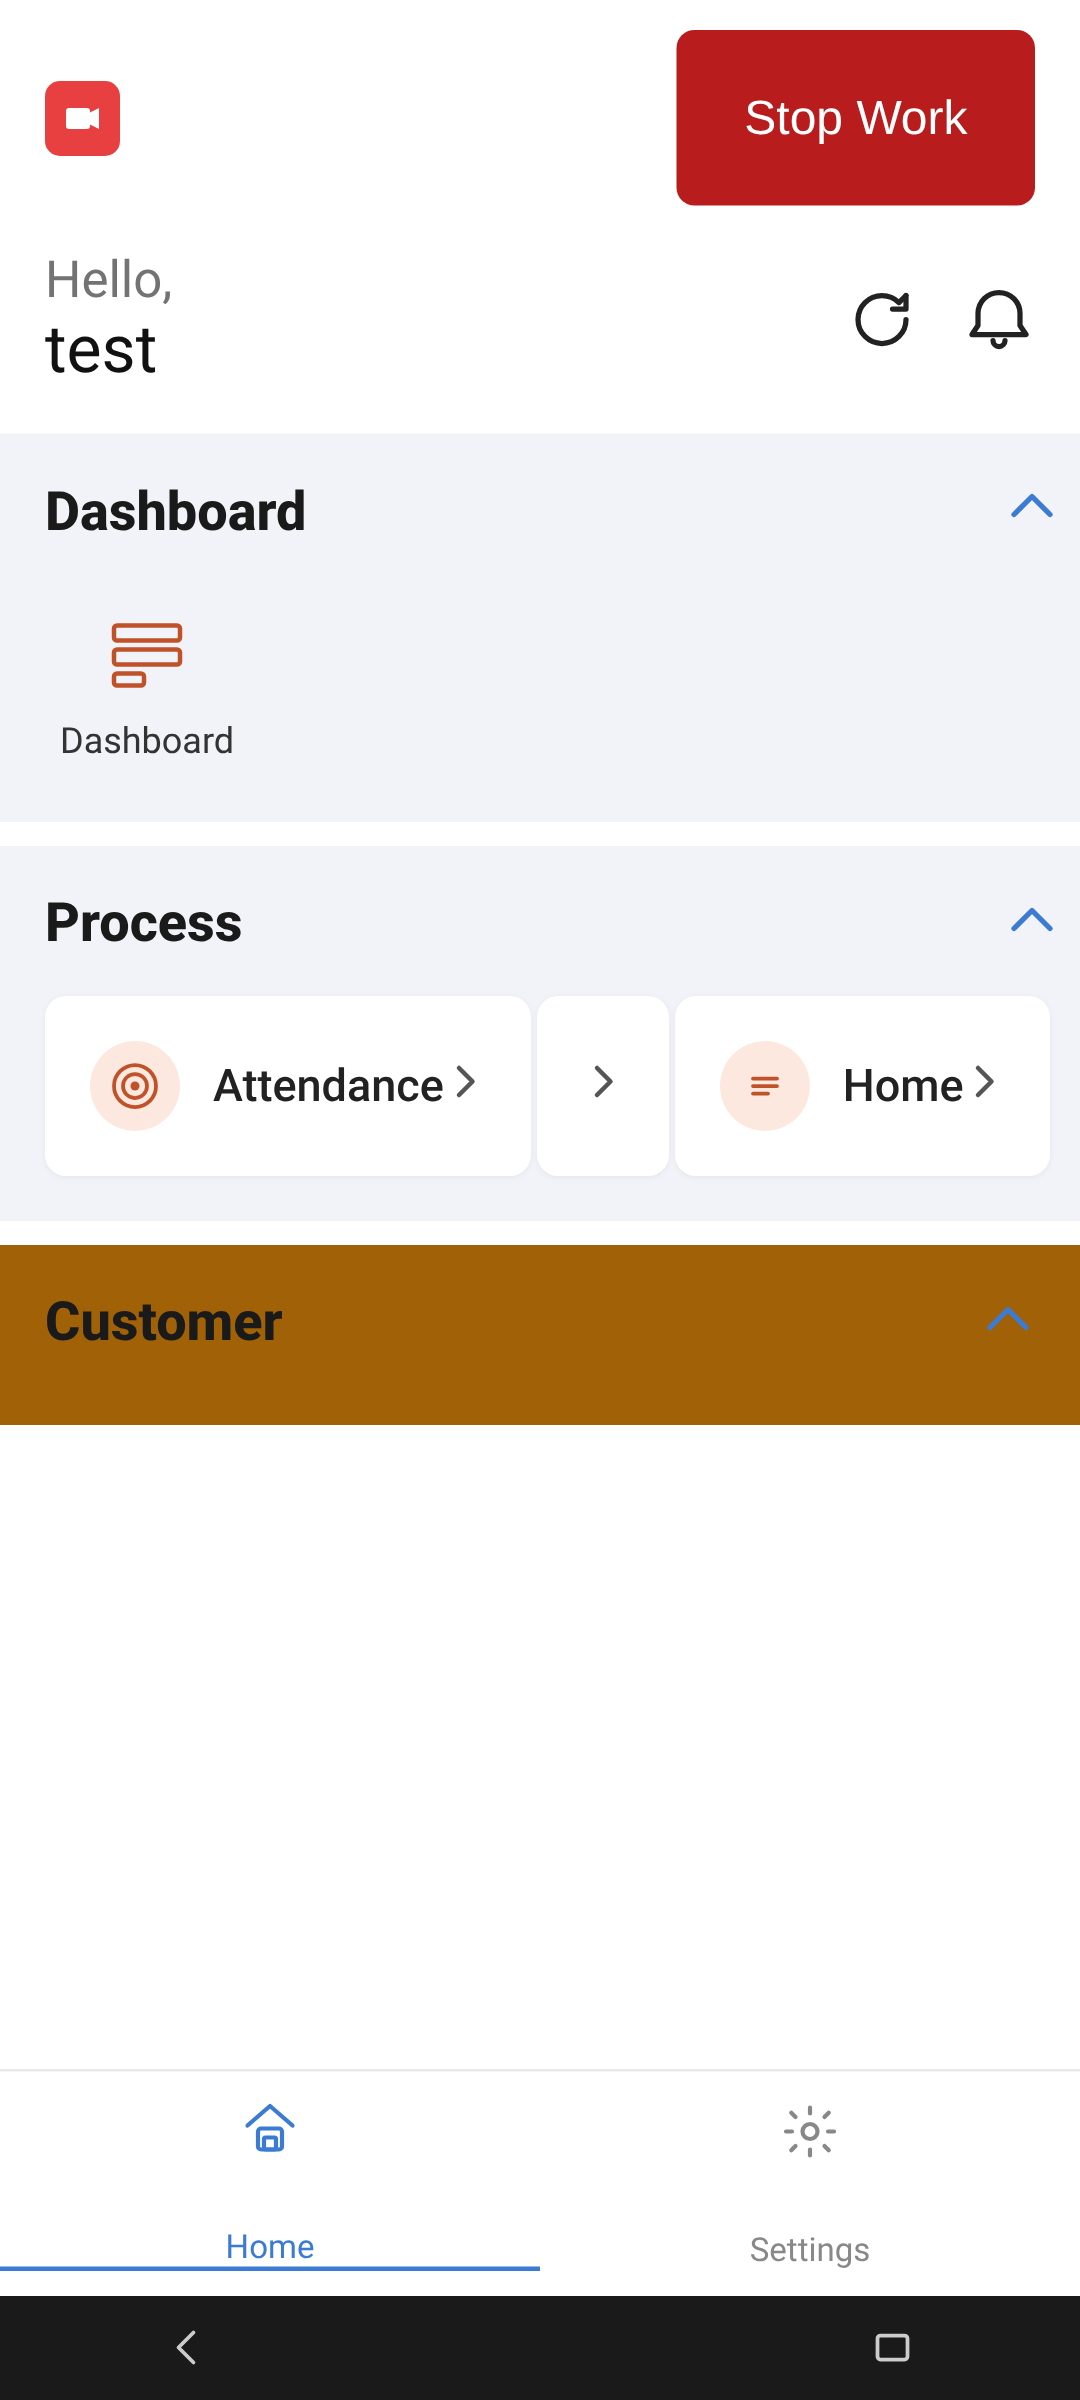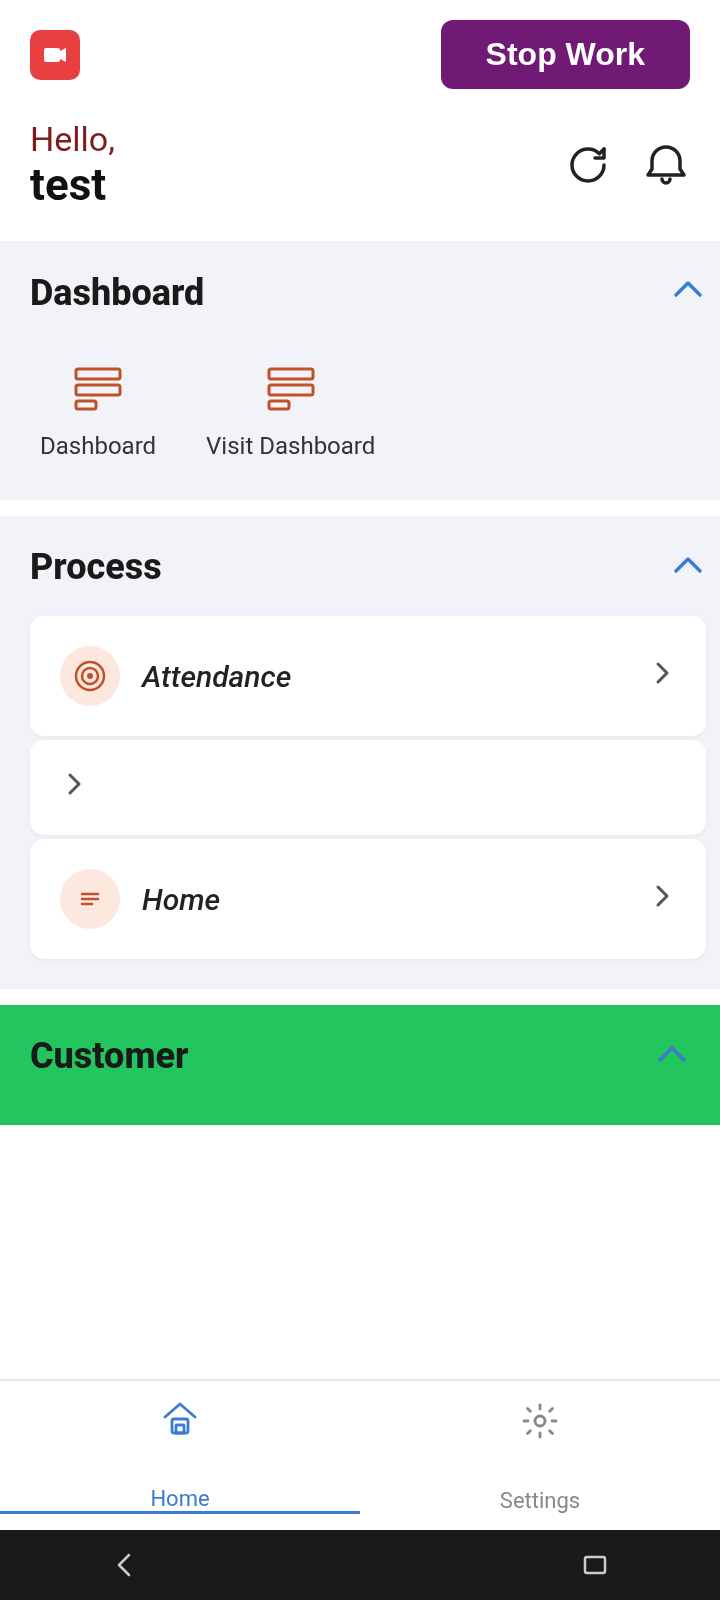--- a/index.html
+++ b/index.html
@@ -22,46 +22,46 @@
     .record-icon-wrap {
       width: 50px;
       height: 50px;
       background: #e84040;
       border-radius: 10px;
       display: flex;
       align-items: center;
       justify-content: center;
     }
     .stop-work-btn {
-      background: #701a75;
+      background: #b91c1c;
       color: #fff;
       border: none;
       border-radius: 12px;
-      padding: 16px 45px;
+      padding: 40px 45px;
       font-size: 32px;
-      font-weight: 700;
+      font-weight: 400;
       cursor: pointer;
     }
 
     
     .hello-section {
       display: flex;
       justify-content: space-between;
       align-items: center;
       padding: 20px 30px 30px 30px;
     }
     .hello-text {
       font-size: 34px;
-      color: #7f1d1d;
+      color: #737373;
       font-weight: 400;
     }
     .user-name {
       font-size: 44px;
       color: #111;
-      font-weight: 700;
+      font-weight: 400;
     }
     .header-icons {
       display: flex;
       gap: 30px;
       align-items: center;
     }
     .header-icon-btn {
       background: none;
       border: none;
       cursor: pointer;
@@ -113,23 +113,22 @@
       justify-content: center;
     }
     .dashboard-item-label {
       font-size: 24px;
       color: #333;
     }
 
     
     .process-list {
       display: flex;
-      flex-direction: column;
+      flex-direction: row;
       gap: 4px;
-      font-style: italic;
     }
     .process-item {
       background: #ffffff;
       border-radius: 14px;
       padding: 30px 30px;
       display: flex;
       align-items: center;
       justify-content: space-between;
       cursor: pointer;
       box-shadow: 0 1px 4px rgba(0,0,0,0.05);
@@ -153,21 +152,21 @@
       color: #222;
       font-weight: 500;
     }
     .chevron-right {
       font-size: 28px;
       color: #555;
     }
 
     
     .customer-section {
-      background: #22c55e;
+      background: #a16207;
       padding: 30px 30px 20px 30px;
     }
 
     
     .bottom-nav {
       position: fixed;
       bottom: 70px;
       left: 0;
       width: 720px;
       background: #fff;
@@ -271,30 +270,20 @@
   <div class="dashboard-icons-row">
     <div class="dashboard-item">
       <div class="dashboard-item-icon">
         <svg width="60" height="60" viewBox="0 0 60 60" fill="none" stroke="#c0522a" stroke-width="3">
           <rect x="8" y="12" width="44" height="10" rx="2"></rect>
           <rect x="8" y="28" width="44" height="10" rx="2"></rect>
           <rect x="8" y="44" width="20" height="8" rx="2"></rect>
         </svg>
       </div>
       <span class="dashboard-item-label">Dashboard</span>
-    </div>
-    <div class="dashboard-item">
-      <div class="dashboard-item-icon">
-        <svg width="60" height="60" viewBox="0 0 60 60" fill="none" stroke="#c0522a" stroke-width="3">
-          <rect x="8" y="12" width="44" height="10" rx="2"></rect>
-          <rect x="8" y="28" width="44" height="10" rx="2"></rect>
-          <rect x="8" y="44" width="20" height="8" rx="2"></rect>
-        </svg>
-      </div>
-      <span class="dashboard-item-label">Visit Dashboard</span>
     </div>
   </div>
 </div>
 
 <div class="section-card">
   <div class="section-header">
     <span class="section-title">Process</span>
     <span>
       <svg width="36" height="36" viewBox="0 0 36 36" fill="none" stroke="#3b7bd4" stroke-width="3.5" stroke-linecap="round" stroke-linejoin="round">
         <polyline points="6,24 18,12 30,24"></polyline>

